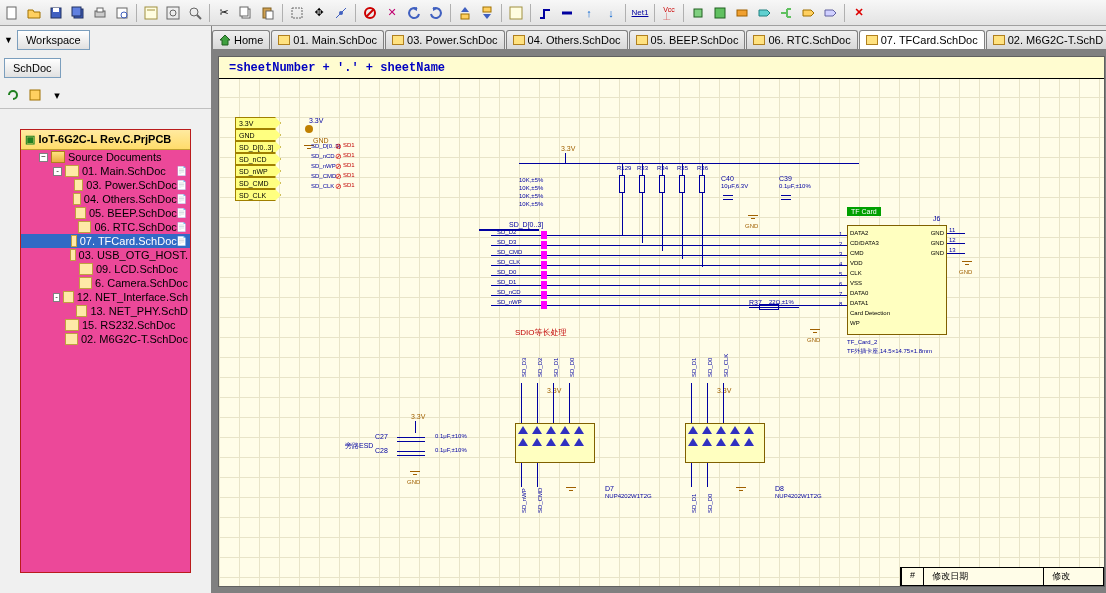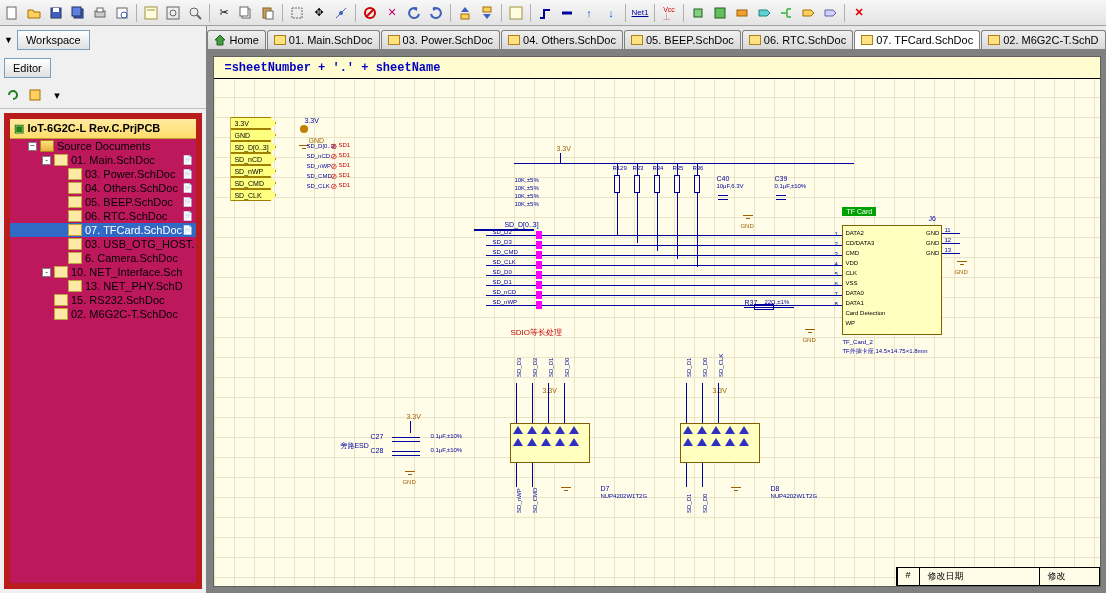--- a/index.html
+++ b/index.html
@@ -88,24 +88,24 @@
 .mini-tb {
   display: flex;
   gap: 2px;
   padding: 3px;
   border-bottom: 1px solid #c0c0c0;
 }
 
 
 .tree {
   flex: 1;
-  background: #be185d;
+  background: #ec4899;
   overflow-y: auto;
-  margin: 4px;
-  border: 6px solid #b91c1c;
+  margin: 20px;
+  border: 1px solid #b91c1c;
 }
 .tree-hdr {
   background: linear-gradient(#ffeaa0, #ffdc6b);
   padding: 3px 4px;
   font-weight: bold;
   font-size: 11px;
   border-bottom: 1px solid #c0a030;
 }
 .tree-item {
   display: flex;
@@ -536,21 +536,21 @@
 </div>
 
 <div class="main">
 
   <div class="left-panel">
     <div class="panel-row">
       <span style="font-size:9px;">▼</span>
       <button class="panel-btn">Workspace</button>
     </div>
     <div class="panel-row">
-      <button class="panel-btn">Editor</button>
+      <button class="panel-btn">SchDoc</button>
     </div>
     <div class="mini-tb">
       <div class="tb-btn">
           <svg width="14" height="14">
             <path d="M3 7 A4 4 0 1 1 7 11" fill="none" stroke="#208020" stroke-width="2"></path>
           </svg>
         </div>
       <div class="tb-btn">
           <svg width="14" height="14">
             <rect x="2" y="2" width="10" height="10" fill="#ffd060" stroke="#a07000"></rect>
@@ -605,26 +605,31 @@
             <span class="doc-status">📄</span>
           </div>
           <div class="tree-item tree-indent-3">
             <span style="width:12px;display:inline-block;"></span>
             <span class="tree-icon sch-icon"></span>
             <span>03. USB_OTG_HOST.</span>
           </div>
           <div class="tree-item tree-indent-3">
             <span style="width:12px;display:inline-block;"></span>
             <span class="tree-icon sch-icon"></span>
+            <span>09. LCD.SchDoc</span>
+          </div>
+          <div class="tree-item tree-indent-3">
+            <span style="width:12px;display:inline-block;"></span>
+            <span class="tree-icon sch-icon"></span>
             <span>6. Camera.SchDoc</span>
           </div>
           <div class="tree-item tree-indent-2">
             <span class="tree-expander">-</span>
             <span class="tree-icon sch-icon"></span>
-            <span>10. NET_Interface.Sch</span>
+            <span>12. NET_Interface.Sch</span>
           </div>
           <div class="tree-item tree-indent-3">
             <span style="width:12px;display:inline-block;"></span>
             <span class="tree-icon sch-icon"></span>
             <span>13. NET_PHY.SchD</span>
           </div>
           <div class="tree-item tree-indent-2">
             <span style="width:12px;display:inline-block;"></span>
             <span class="tree-icon sch-icon"></span>
             <span>15. RS232.SchDoc</span>

